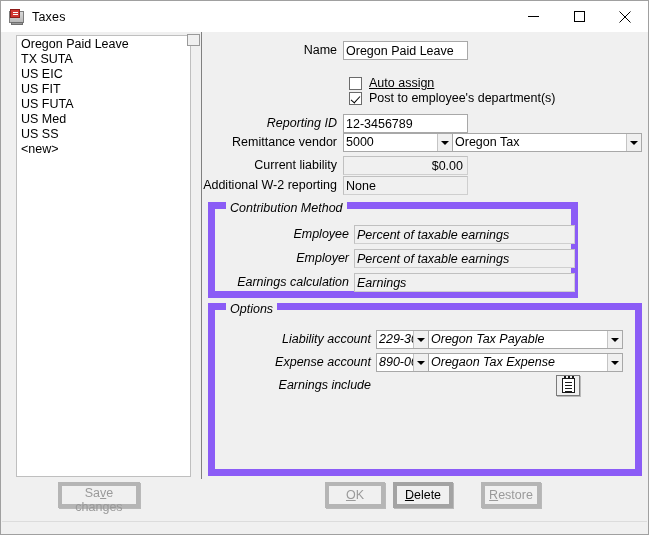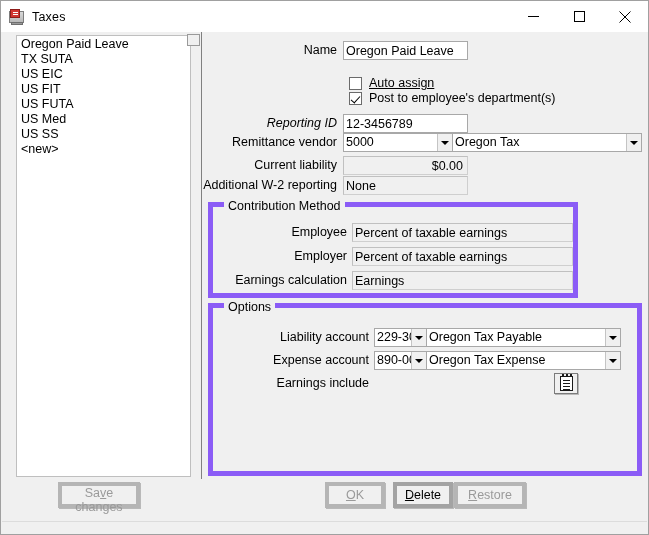--- a/index.html
+++ b/index.html
@@ -150,22 +150,23 @@
   }
   .cbox.checked:after{
     content:"";position:absolute;left:3px;top:1px;width:4px;height:8px;
     border:solid #000;border-width:0 1.6px 1.6px 0;
     transform:rotate(42deg);
   }
   .cblabel{font-size:12.5px;white-space:nowrap;}
   
   .group{
     position:absolute;
-    border:5px solid #8b5cf6;
-    box-sizing:border-box;
+    border:7px solid #8b5cf6;
+    box-sizing:border-box;
+    font-style:italic;
   }
   .group > legend, .group .gtitle{
     position:absolute;top:-8px;left:11px;
     background:#f0f0f0;padding:0 4px;
     font-size:12.5px;color:#000;white-space:nowrap;
   }
   
   .pickbtn{
     position:absolute;width:24px;height:21px;
     background:#f0f0f0;border:1px solid #7b7b7b;
@@ -315,37 +316,37 @@
       </div>
 
       <div class="lbl" style="left:26px;top:43px;width:130px;">Expense account</div>
       <div class="combo" style="left:161px;top:43px;width:53px;">
         <span class="val">890-00</span>
         <span class="arrow">
             <i></i>
           </span>
       </div>
       <div class="combo" style="left:213px;top:43px;width:195px;">
-        <span class="val">Oregon Tax Expense</span>
+        <span class="val">Oregaon Tax Expense</span>
         <span class="arrow">
             <i></i>
           </span>
       </div>
 
       <div class="lbl" style="left:26px;top:66px;width:130px;">Earnings include</div>
       <div class="pickbtn" style="left:341px;top:65px;">
         <span class="note-ico"></span>
       </div>
     </div>
 
     <button class="btn disabled" style="position:absolute;left:323px;top:450px;width:60px;height:26px;text-align:center;">
       <span><u>O</u>K</span>
     </button>
     <button class="btn" style="position:absolute;left:391px;top:450px;width:60px;height:26px;">
       <span><u>D</u>elete</span>
     </button>
-    <button class="btn disabled" style="position:absolute;left:452px;top:450px;width:72px;height:26px;">
+    <button class="btn disabled" style="position:absolute;left:479px;top:450px;width:60px;height:26px;">
       <span><u>R</u>estore</span>
     </button>
 
     <div class="bottom-sep"></div>
   </div>
 </div>
 
 </body></html>

